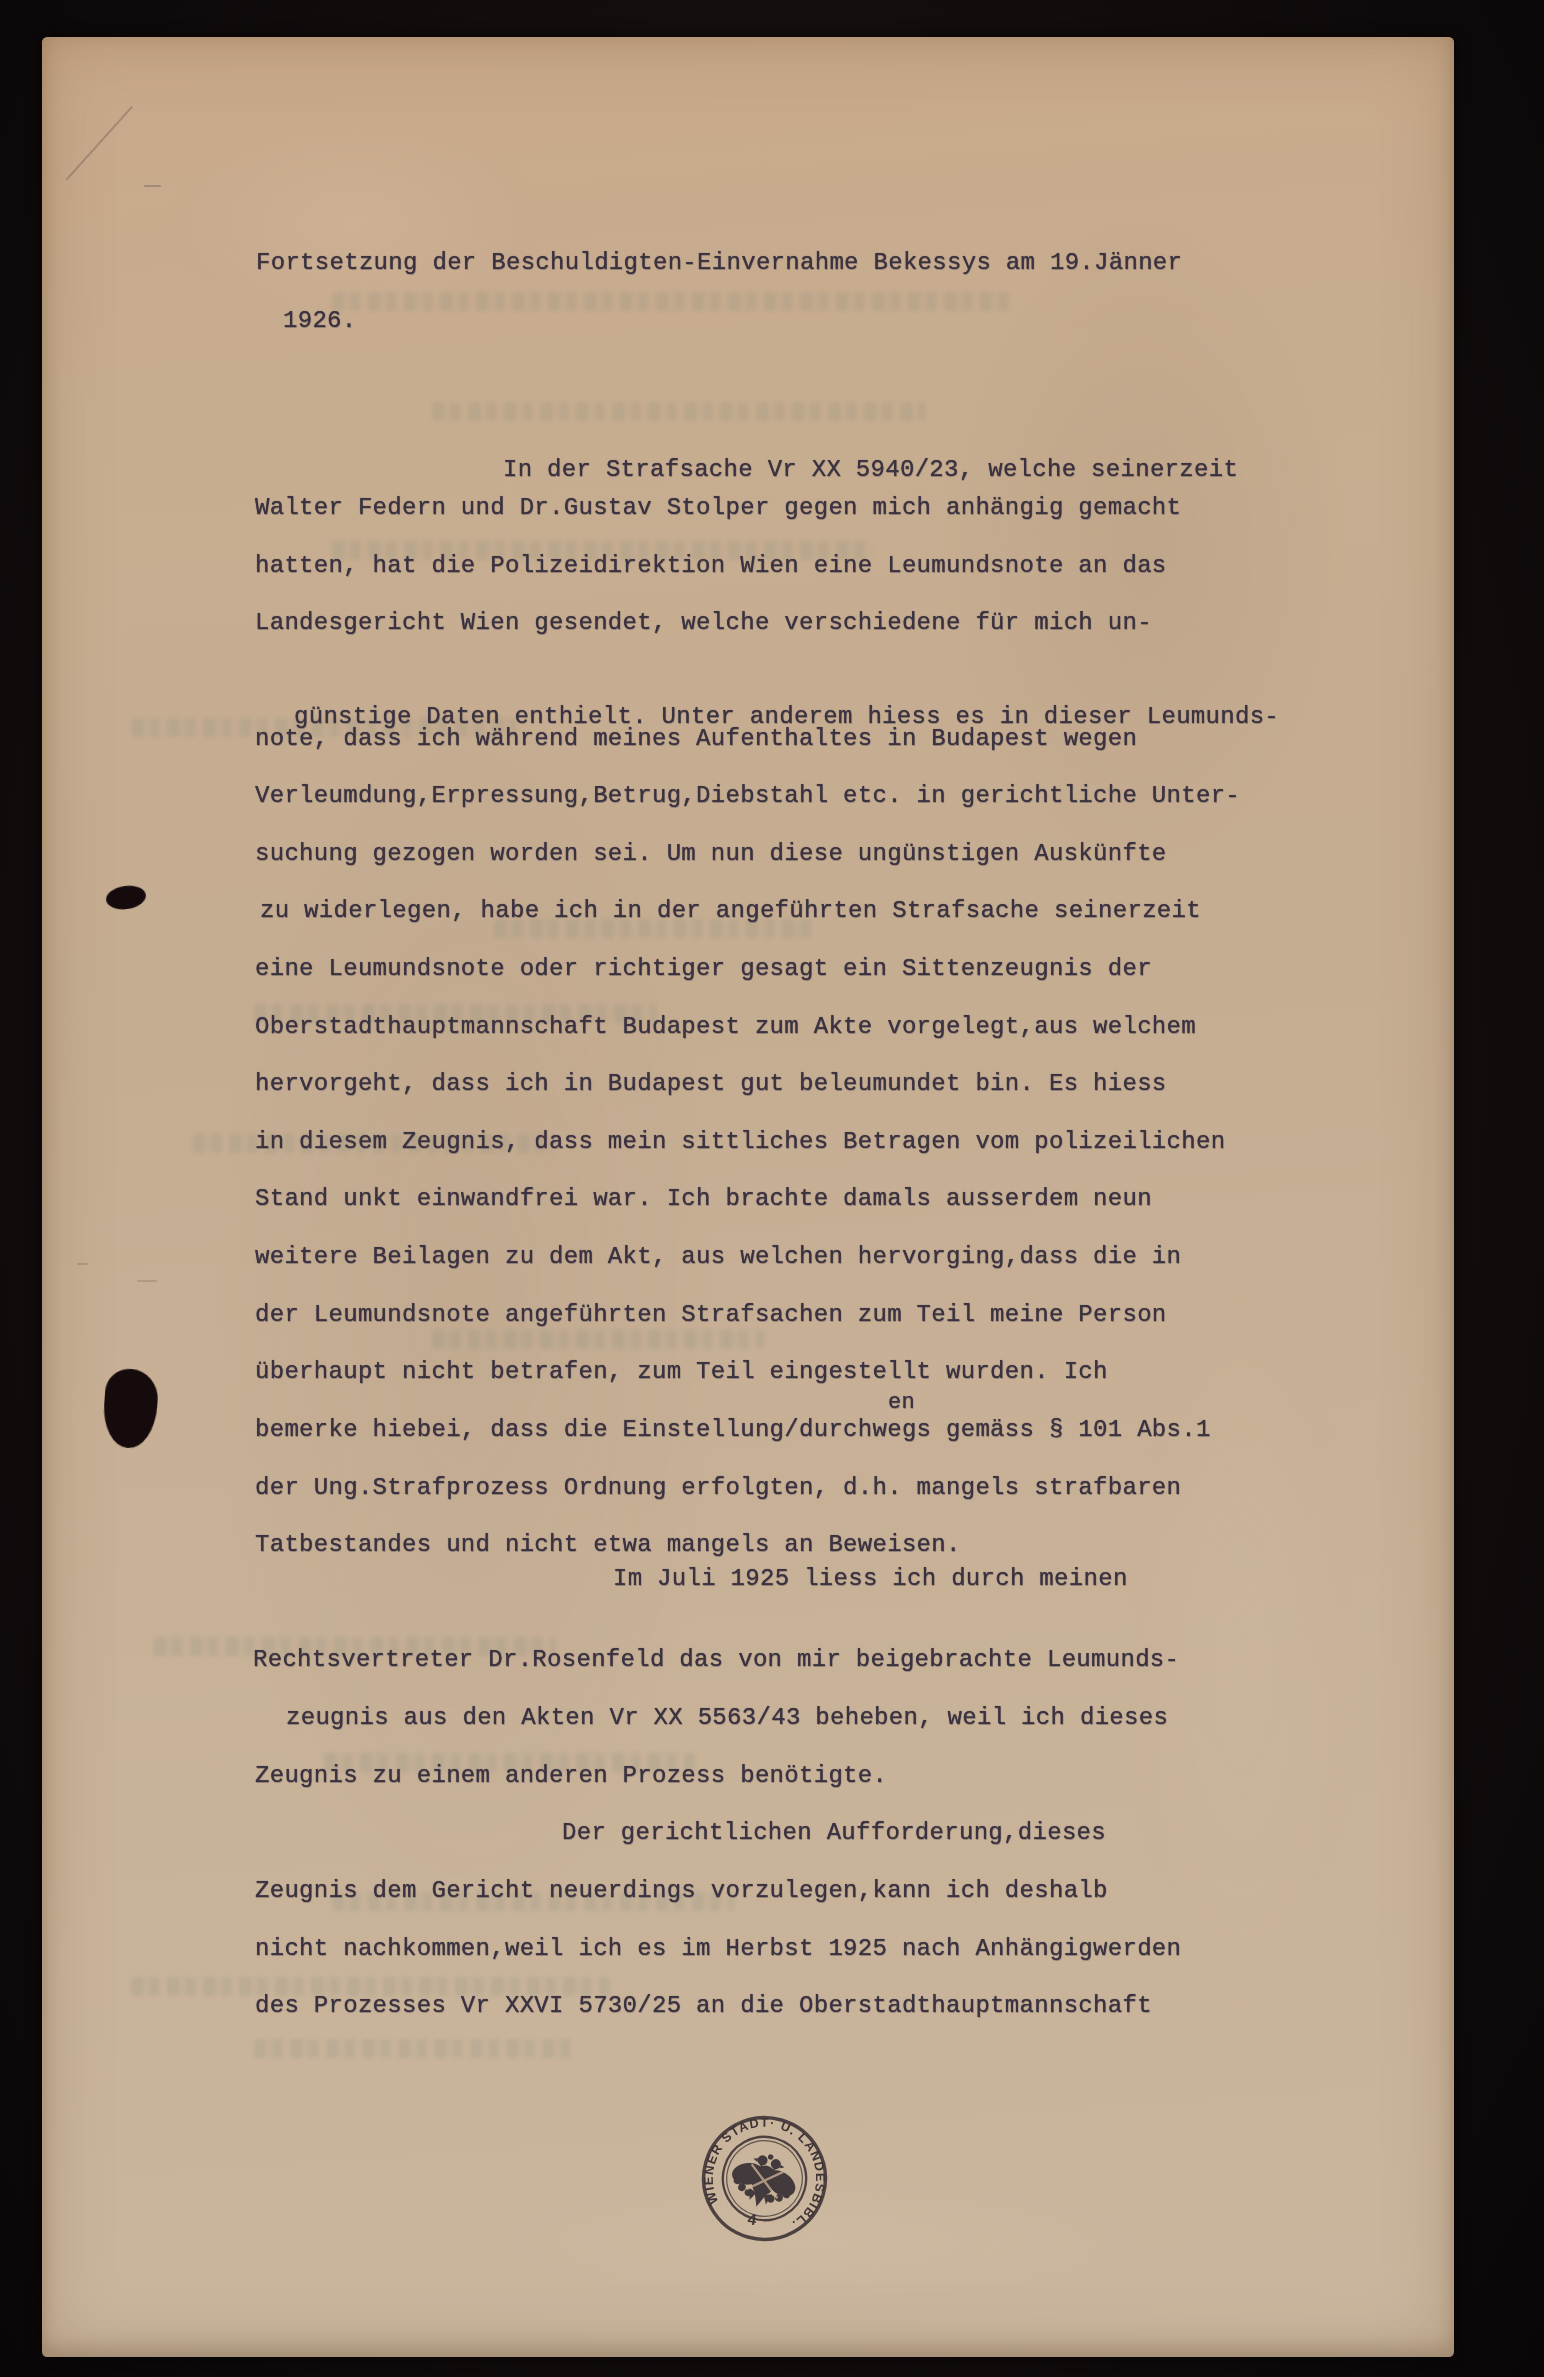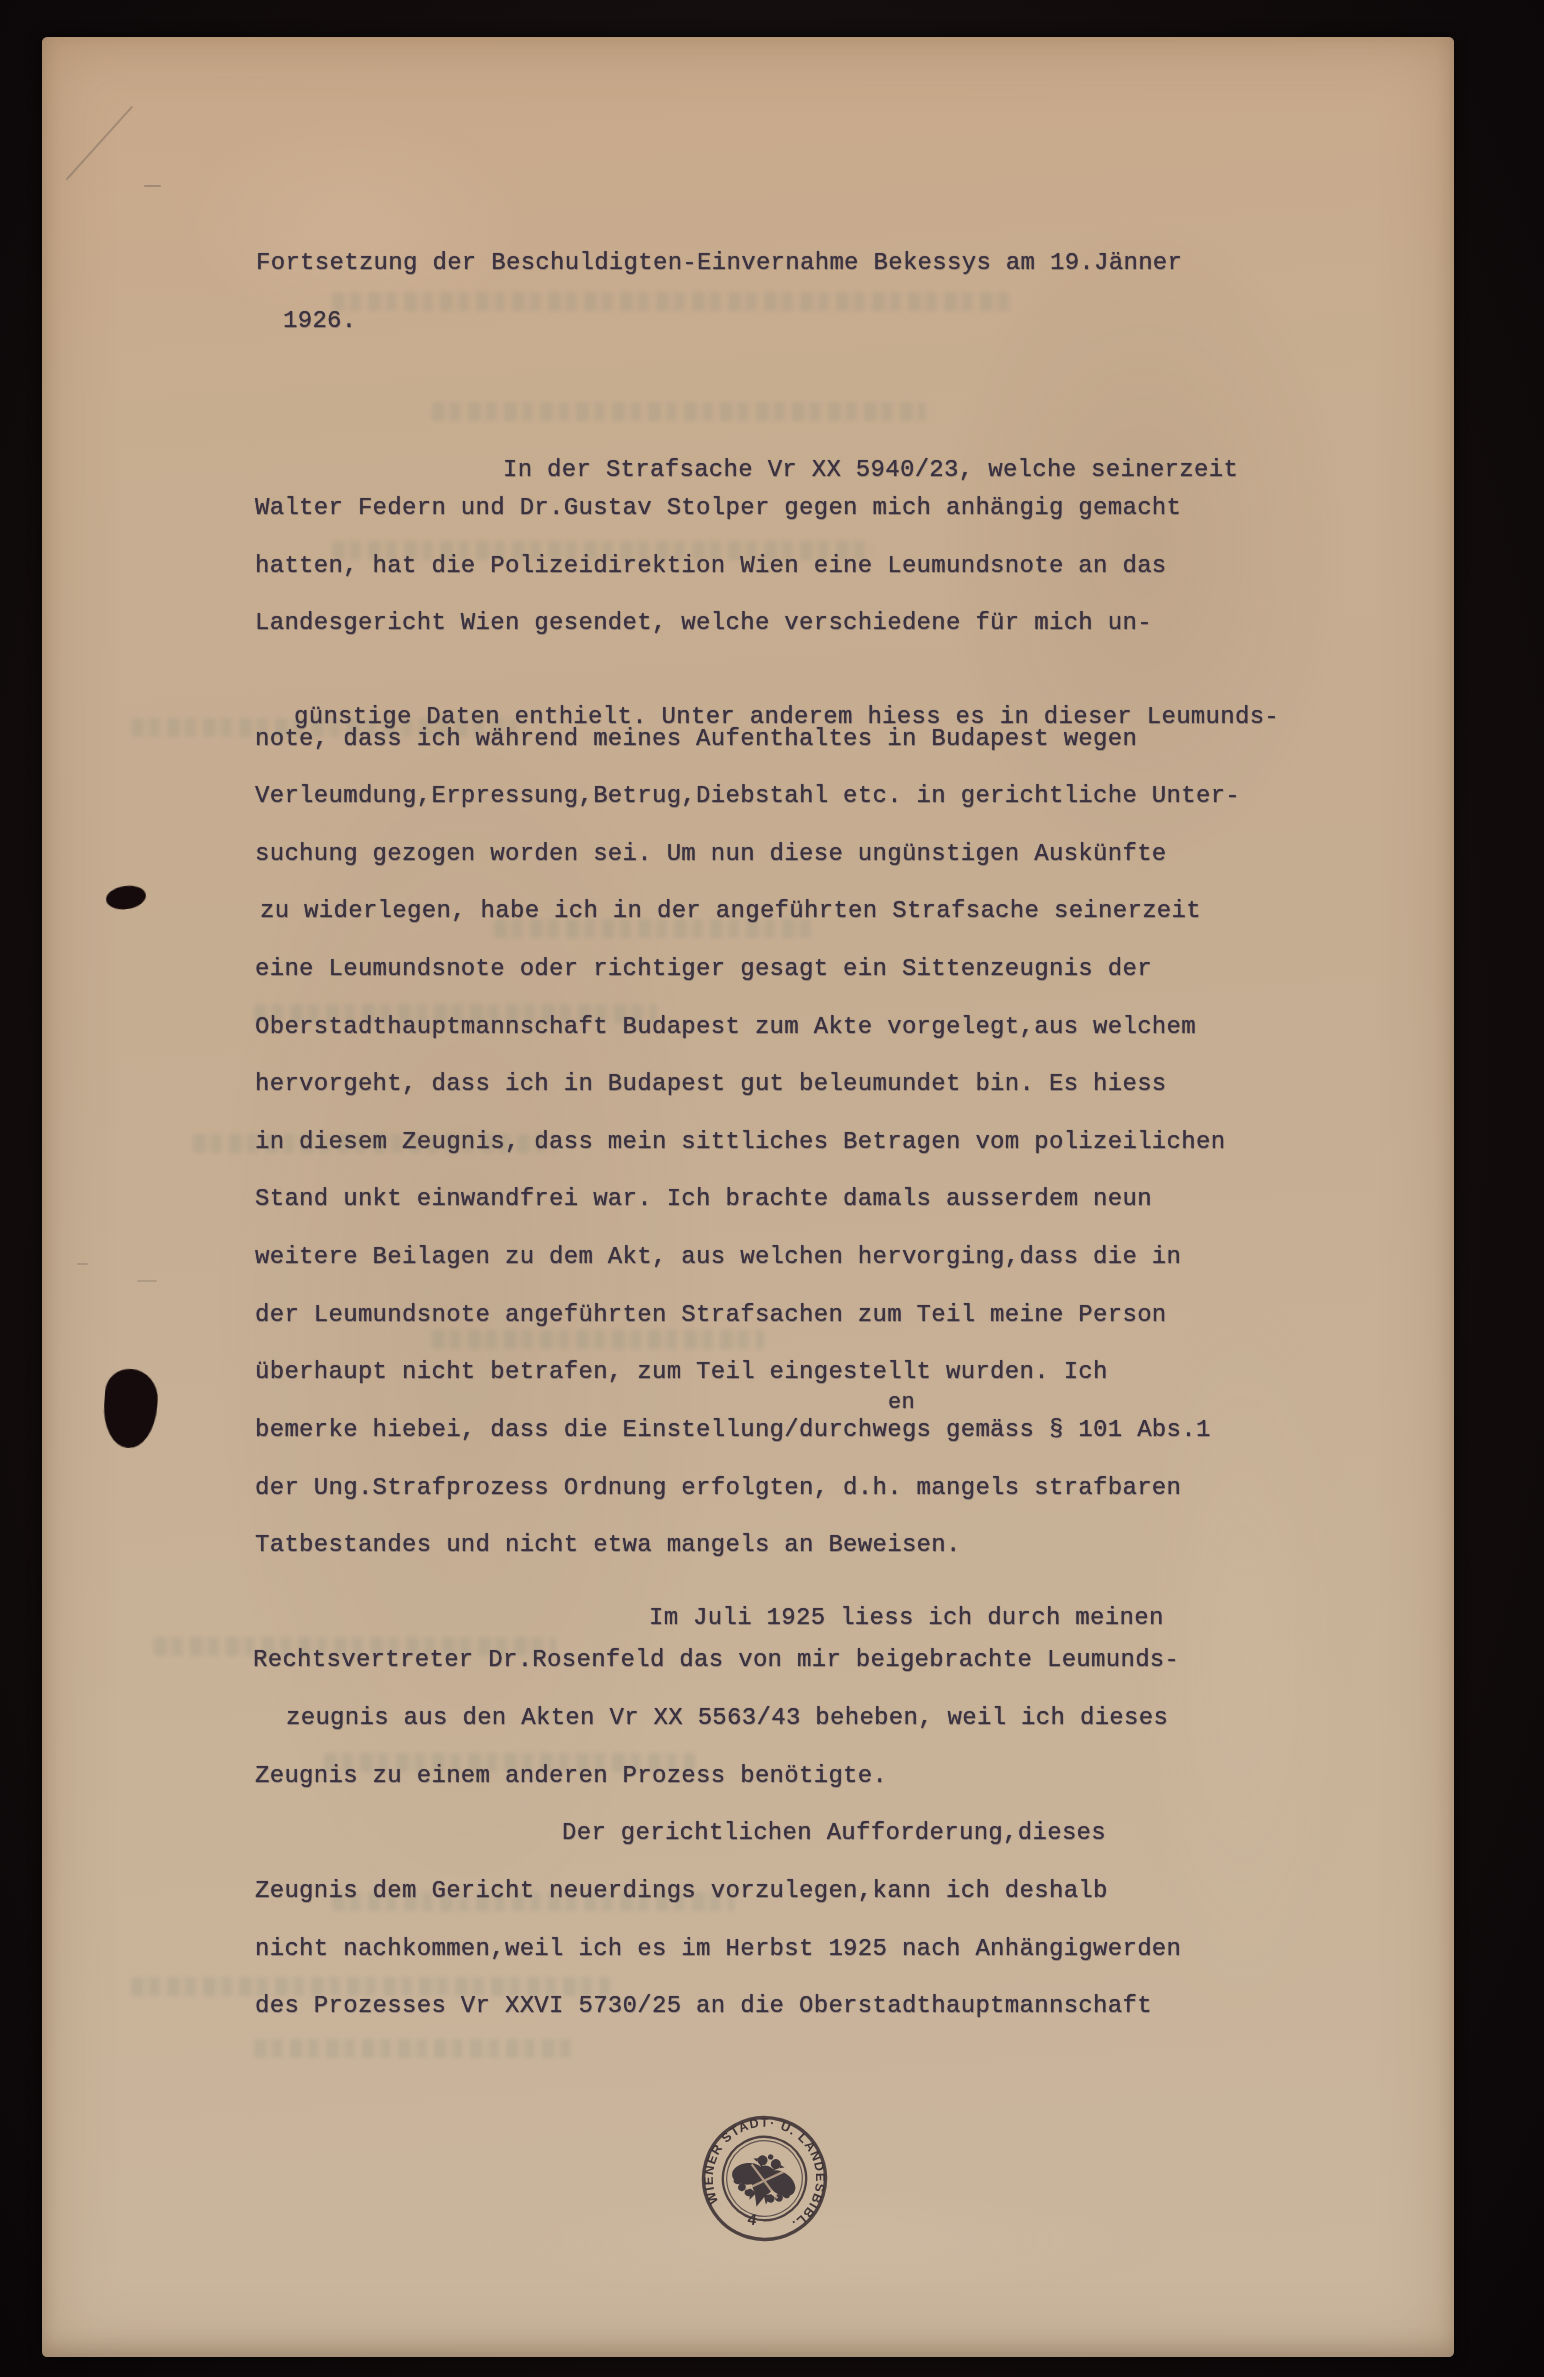--- a/index.html
+++ b/index.html
@@ -91,21 +91,21 @@
       <div class="typed-line" style="left: 255px; top: 1013px;">Oberstadthauptmannschaft Budapest zum Akte vorgelegt,aus welchem</div>
       <div class="typed-line" style="left: 255px; top: 1070px;">hervorgeht, dass ich in Budapest gut beleumundet bin. Es hiess</div>
       <div class="typed-line" style="left: 255px; top: 1128px;">in diesem Zeugnis, dass mein sittliches Betragen vom polizeilichen</div>
       <div class="typed-line" style="left: 255px; top: 1185px;">Stand unkt einwandfrei war. Ich brachte damals ausserdem neun</div>
       <div class="typed-line" style="left: 255px; top: 1243px;">weitere Beilagen zu dem Akt, aus welchen hervorging,dass die in</div>
       <div class="typed-line" style="left: 255px; top: 1301px;">der Leumundsnote angeführten Strafsachen zum Teil meine Person</div>
       <div class="typed-line" style="left: 255px; top: 1358px;">überhaupt nicht betrafen, zum Teil eingestellt wurden. Ich</div>
       <div class="typed-line" style="left: 255px; top: 1416px;">bemerke hiebei, dass die Einstellung/durchwegs gemäss § 101 Abs.1</div>
       <div class="typed-line" style="left: 255px; top: 1474px;">der Ung.Strafprozess Ordnung erfolgten, d.h. mangels strafbaren</div>
       <div class="typed-line" style="left: 255px; top: 1531px;">Tatbestandes und nicht etwa mangels an Beweisen.</div>
-      <div class="typed-line" style="left: 613px; top: 1604px; margin-left: 36px;">Im Juli 1925 liess ich durch meinen</div>
+      <div class="typed-line" style="left: 613px; top: 1565px;">Im Juli 1925 liess ich durch meinen</div>
       <div class="typed-line" style="left: 253px; top: 1646px;">Rechtsvertreter Dr.Rosenfeld das von mir beigebrachte Leumunds-</div>
       <div class="typed-line" style="left: 286px; top: 1704px;">zeugnis aus den Akten Vr XX 5563/43 beheben, weil ich dieses</div>
       <div class="typed-line" style="left: 255px; top: 1762px;">Zeugnis zu einem anderen Prozess benötigte.</div>
       <div class="typed-line" style="left: 562px; top: 1819px;">Der gerichtlichen Aufforderung,dieses</div>
       <div class="typed-line" style="left: 255px; top: 1877px;">Zeugnis dem Gericht neuerdings vorzulegen,kann ich deshalb</div>
       <div class="typed-line" style="left: 255px; top: 1935px; text-align: center;">nicht nachkommen,weil ich es im Herbst 1925 nach Anhängigwerden</div>
       <div class="typed-line" style="left: 255px; top: 1992px;">des Prozesses Vr XXVI 5730/25 an die Oberstadthauptmannschaft</div>
     </div>
 
   <div class="typed superscript" id="superscript-en" style="left: 888px; top: 1390px;">en</div>

